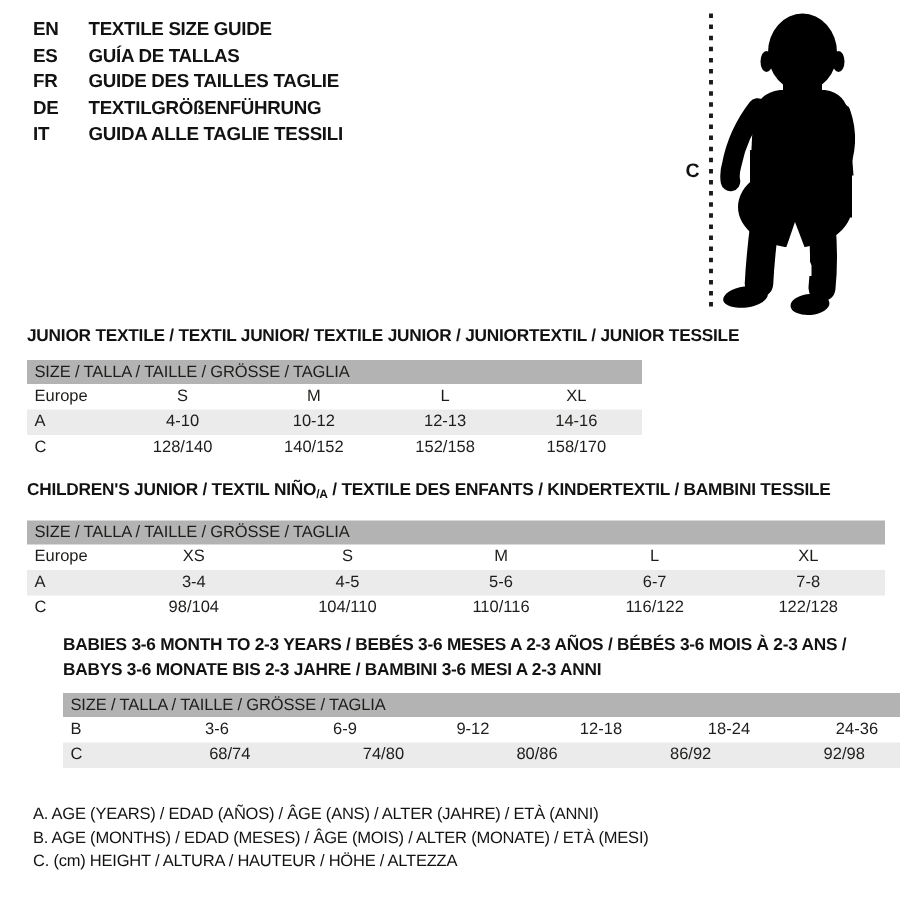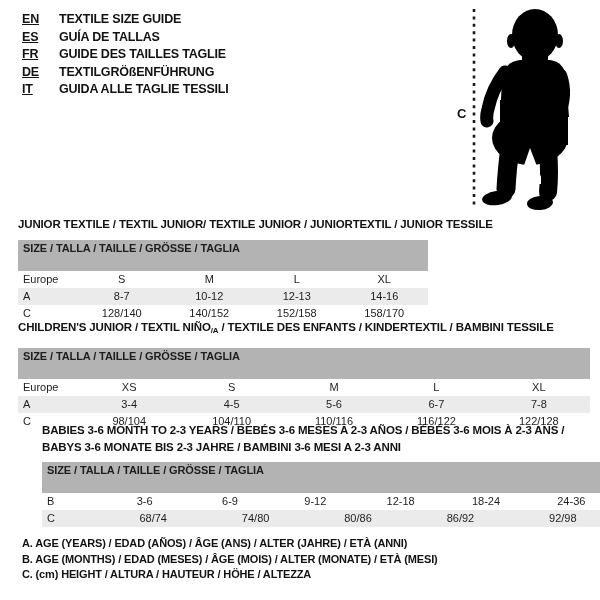--- a/index.html
+++ b/index.html
@@ -8,50 +8,50 @@
     font-family:"Liberation Sans", sans-serif;
     position:relative;overflow:hidden;
     -webkit-font-smoothing:antialiased;
   }
   .page{position:absolute;inset:0;}
 
   
   .lang-list{position:absolute;left:22px;top:11px;}
   .lang-row{display:flex;line-height:17.5px;font-size:12.5px;font-weight:bold;
             color:#121212;letter-spacing:-0.2px;}
-  .lang-row .code{width:37px;flex:0 0 37px;text-decoration:underline;}
+  .lang-row .code{width:37px;flex:0 0 37px;}
 
   
   .figure{position:absolute;left:445px;top:5px;width:155px;height:212px;}
   .figure svg{display:block;}
   .c-label{position:absolute;left:12px;top:101px;font-size:13px;font-weight:bold;
            color:#121212;}
 
   
   .section{position:absolute;left:18px;}
   .s1{top:216px;width:410px;}
   .s2{top:319px;width:572px;}
   .s3{top:422px;width:572px;margin-left:24px;}
   .sec-title{font-size:11.5px;font-weight:bold;color:#121212;line-height:17px;
              letter-spacing:-0.15px;white-space:nowrap;}
   .subscr{font-size:8px;vertical-align:-2px;}
   .tbl{width:100%;}
   .s1 .tbl{margin-top:7px;}
   .s2 .tbl{margin-top:9px;}
   .s3 .tbl{margin-top:6px;}
-  .bar{background:#b3b3b3;height:31px;line-height:16px;font-size:11px;
-       color:#1d1d1b;padding-left:5px;letter-spacing:-0.1px;font-weight:bold;}
+  .bar{background:#b3b3b3;height:16px;line-height:16px;font-size:11px;
+       color:#1d1d1b;padding-left:5px;letter-spacing:-0.1px;}
   .trow{display:flex;height:17px;line-height:17px;font-size:11px;color:#1d1d1b;}
   .trow.alt{background:#ebebeb;}
   .trow .lbl{flex:0 0 55px;padding-left:5px;}
   .trow .cell{flex:1;text-align:center;}
 
   
   .footnotes{position:absolute;left:22px;top:536px;}
-  .footnote{font-size:11px;font-weight:bold;color:#121212;line-height:15.5px;
+  .footnote{font-size:11px;font-weight:normal;color:#121212;line-height:15.5px;
             letter-spacing:-0.15px;white-space:nowrap;}
 </style>
 </head>
 <body>
 
 <div class="page">
 
   <div class="lang-list">
     <div class="lang-row">
       <span class="code">EN</span>
@@ -104,21 +104,21 @@
       <div class="bar">SIZE / TALLA / TAILLE / GRÖSSE / TAGLIA</div>
       <div class="trow">
         <span class="lbl">Europe</span>
         <span class="cell">S</span>
         <span class="cell">M</span>
         <span class="cell">L</span>
         <span class="cell">XL</span>
       </div>
       <div class="trow alt">
         <span class="lbl">A</span>
-        <span class="cell">8-7</span>
+        <span class="cell">4-10</span>
         <span class="cell">10-12</span>
         <span class="cell">12-13</span>
         <span class="cell">14-16</span>
       </div>
       <div class="trow">
         <span class="lbl">C</span>
         <span class="cell">128/140</span>
         <span class="cell">140/152</span>
         <span class="cell">152/158</span>
         <span class="cell">158/170</span>

